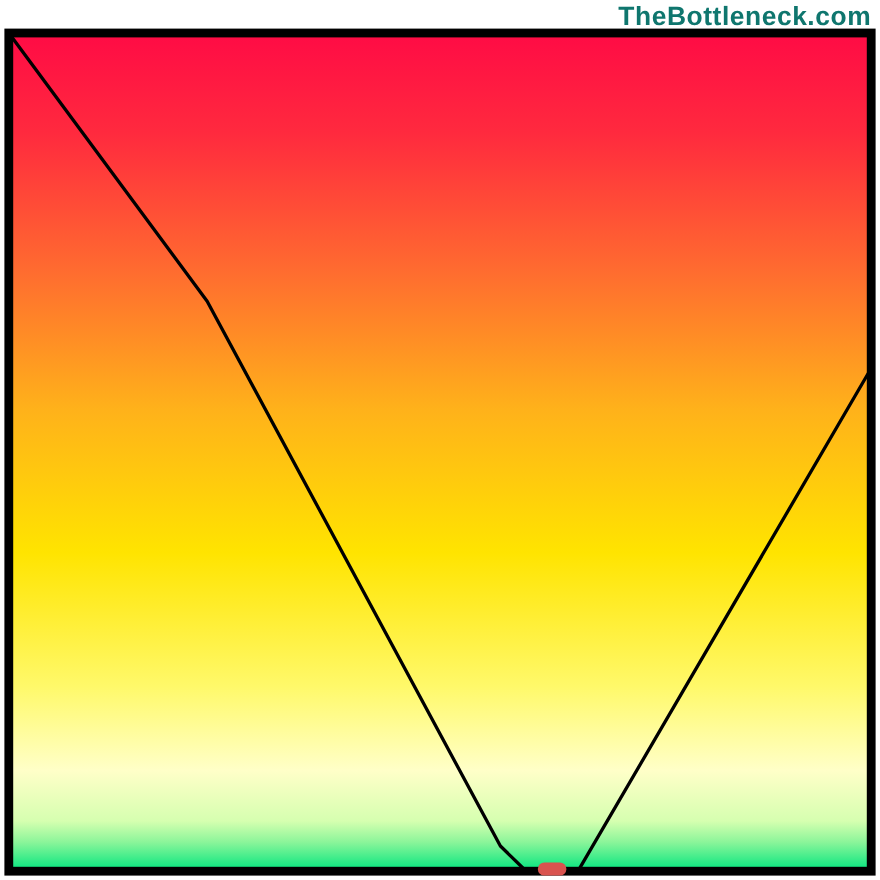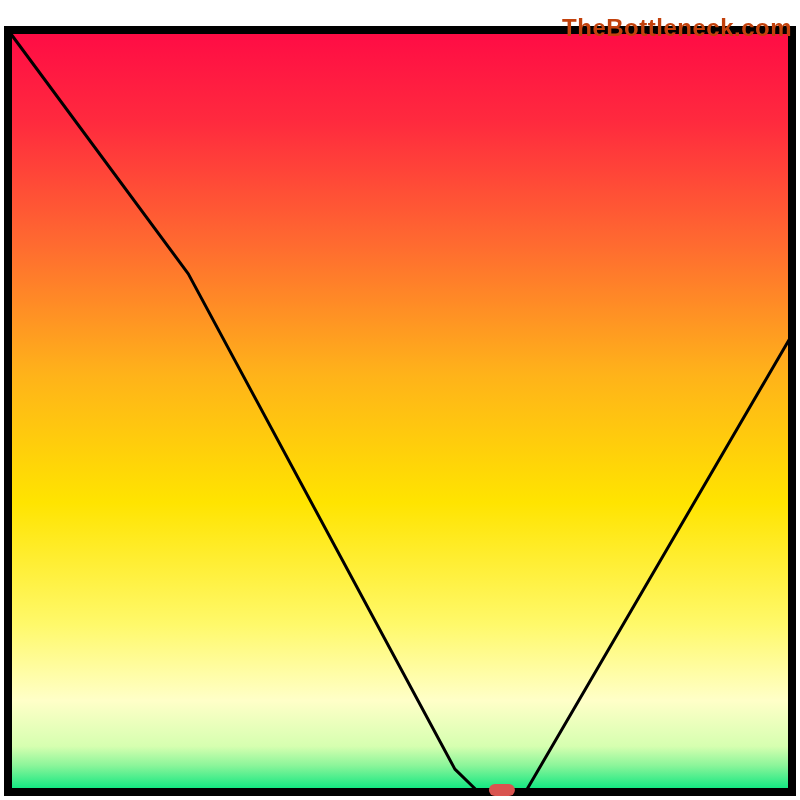--- a/index.html
+++ b/index.html
@@ -10,25 +10,25 @@
     background: #fff;
     font-family: Arial, Helvetica, sans-serif;
   }
   .frame {
     position: relative;
     width: 800px;
     height: 800px;
   }
   .watermark {
     position: absolute;
-    top: 14px;
+    top: 2px;
     right: 8px;
     font-size: 24px;
     font-weight: bold;
-    color: #c2410c;
+    color: #0f766e;
     letter-spacing: 0.5px;
     z-index: 10;
     margin-left: 44px;
   }
   svg {
     display: block;
   }
 </style>
 </head>
 <body>

